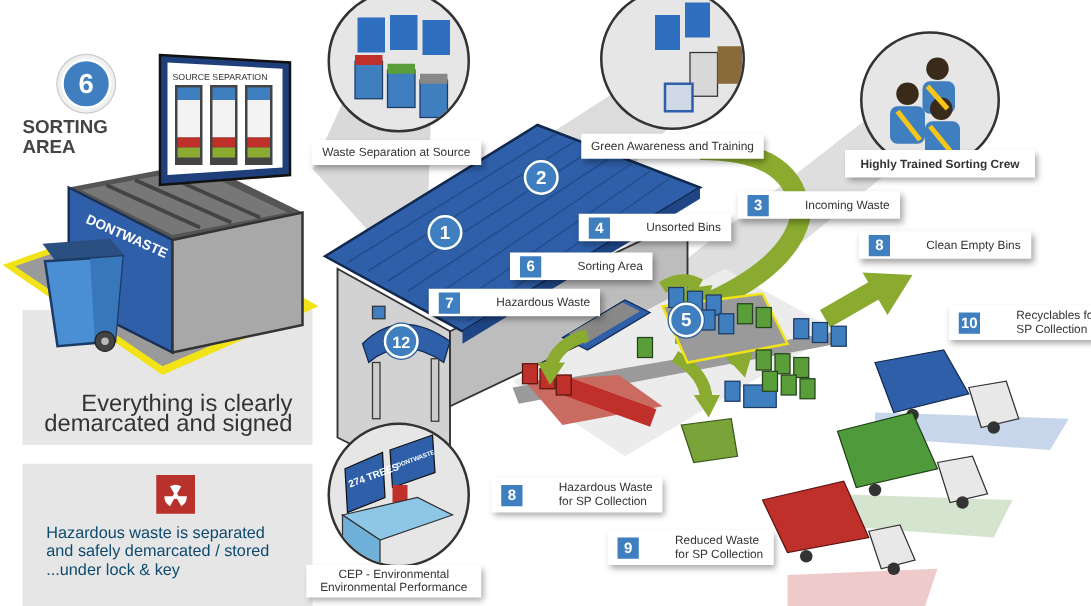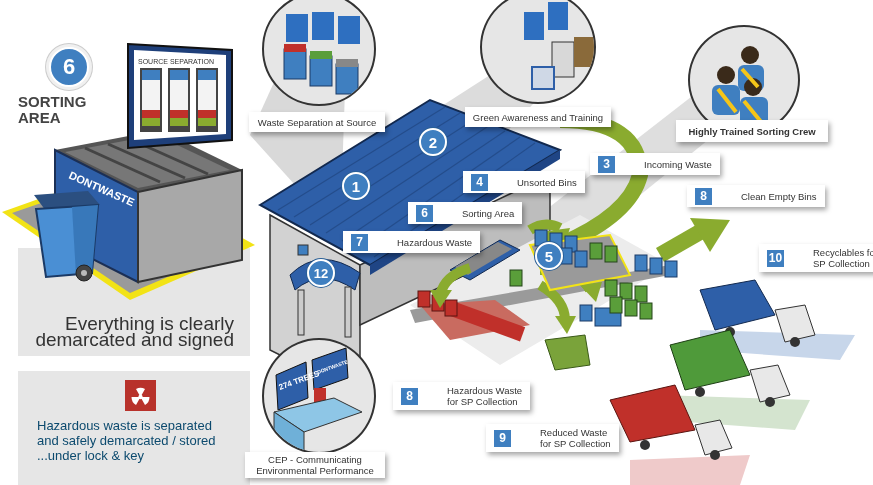--- a/index.html
+++ b/index.html
@@ -251,21 +251,21 @@
 <div class="plain-callout" style="left:249px;top:112px;width:136px;height:20px;">
   <span>Waste Separation at Source</span>
 </div>
 <div class="plain-callout" style="left:465px;top:107px;width:146px;height:20px;">
   <span>Green Awareness and Training</span>
 </div>
 <div class="plain-callout" style="left:676px;top:120px;width:152px;height:22px;font-weight:bold;">
   <span>Highly Trained Sorting Crew</span>
 </div>
 <div class="plain-callout" style="left:245px;top:452px;width:140px;height:26px;flex-direction:column;">
-  <span>CEP - Communicating</span>
+  <span>CEP - Environmental</span>
   <span>Environmental Performance</span>
 </div>
 
 <div class="circle-badge" style="left:342px;top:172px;width:24px;height:24px;font-size:15px;">
   <span>1</span>
 </div>
 <div class="circle-badge" style="left:419px;top:128px;width:24px;height:24px;font-size:15px;">
   <span>2</span>
 </div>
 <div class="circle-badge" style="left:535px;top:242px;width:24px;height:24px;font-size:15px;">

